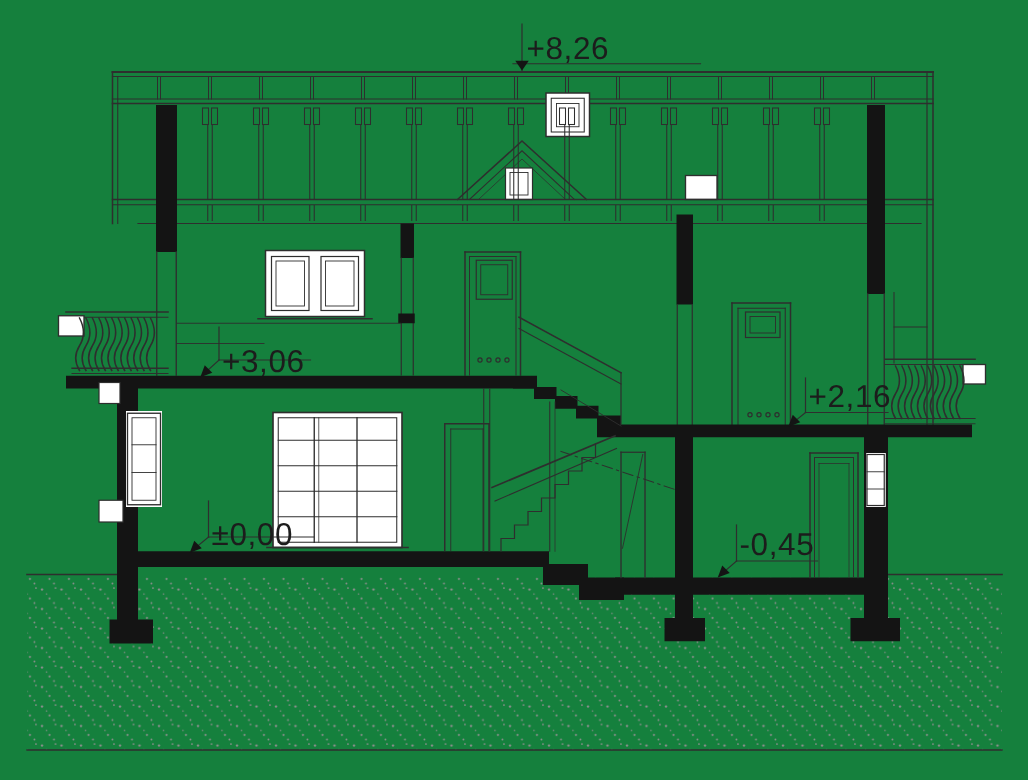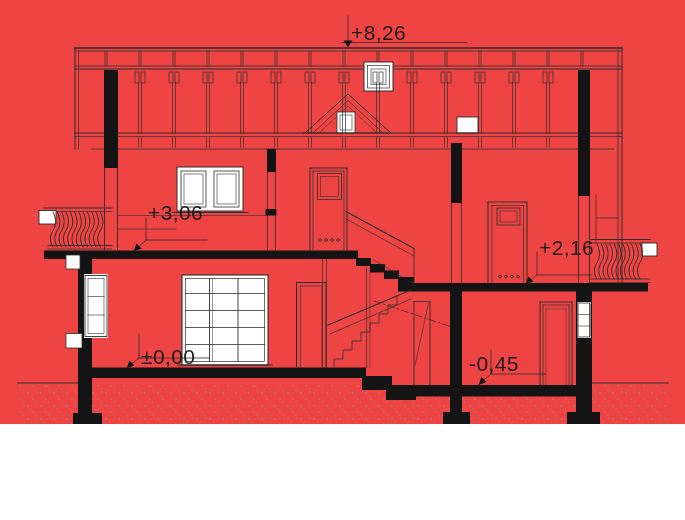--- a/index.html
+++ b/index.html
@@ -1,16 +1,16 @@
 <!DOCTYPE html>
 <html><head>
 <meta charset="utf-8">
 <style>
   html,body{margin:0;padding:0;background:#fff;}
-  .stage{position:relative;width:685px;height:424px;background:#ef4444;overflow:hidden;
+  .stage{position:relative;width:685px;height:520px;background:#15803d;overflow:hidden;
          font-family:"Liberation Sans", sans-serif;}
   svg{position:absolute;left:0;top:0;}
   .s{stroke:#2e2e2e;fill:none;stroke-linecap:square;}
   .f{fill:#141414;stroke:none;}
   .wf{fill:#ffffff;}
   .lvl{position:absolute;font-size:21px;line-height:1;color:#1c1c1c;letter-spacing:.4px;
        white-space:nowrap;}
 </style>
 </head>
 <body>
@@ -330,17 +330,17 @@
   <polygon class="f" points="126.5,368.5 129.5,360.5 134.5,365.5"></polygon>
 
   <line x1="491" y1="350" x2="491" y2="374"></line>
   <line x1="491" y1="374" x2="545" y2="374"></line>
   <line x1="491" y1="374" x2="479.5" y2="384"></line>
   <polygon class="f" points="478.5,385 481.5,377 486.5,382"></polygon>
 </g>
 </svg>
 
 <div class="lvl" style="left:351px;top:22px">+8,26</div>
-<div class="lvl" style="left:148px;top:202px">+3,06</div>
-<div class="lvl" style="left:539px;top:237px">+2,16</div>
+<div class="lvl" style="left:148px;top:231px">+3,06</div>
+<div class="lvl" style="left:539px;top:254px">+2,16</div>
 <div class="lvl" style="left:141px;top:346px">±0,00</div>
-<div class="lvl" style="left:469px;top:353px">-0,45</div>
+<div class="lvl" style="left:493px;top:353px">-0,45</div>
 </div>
 
 </body></html>

